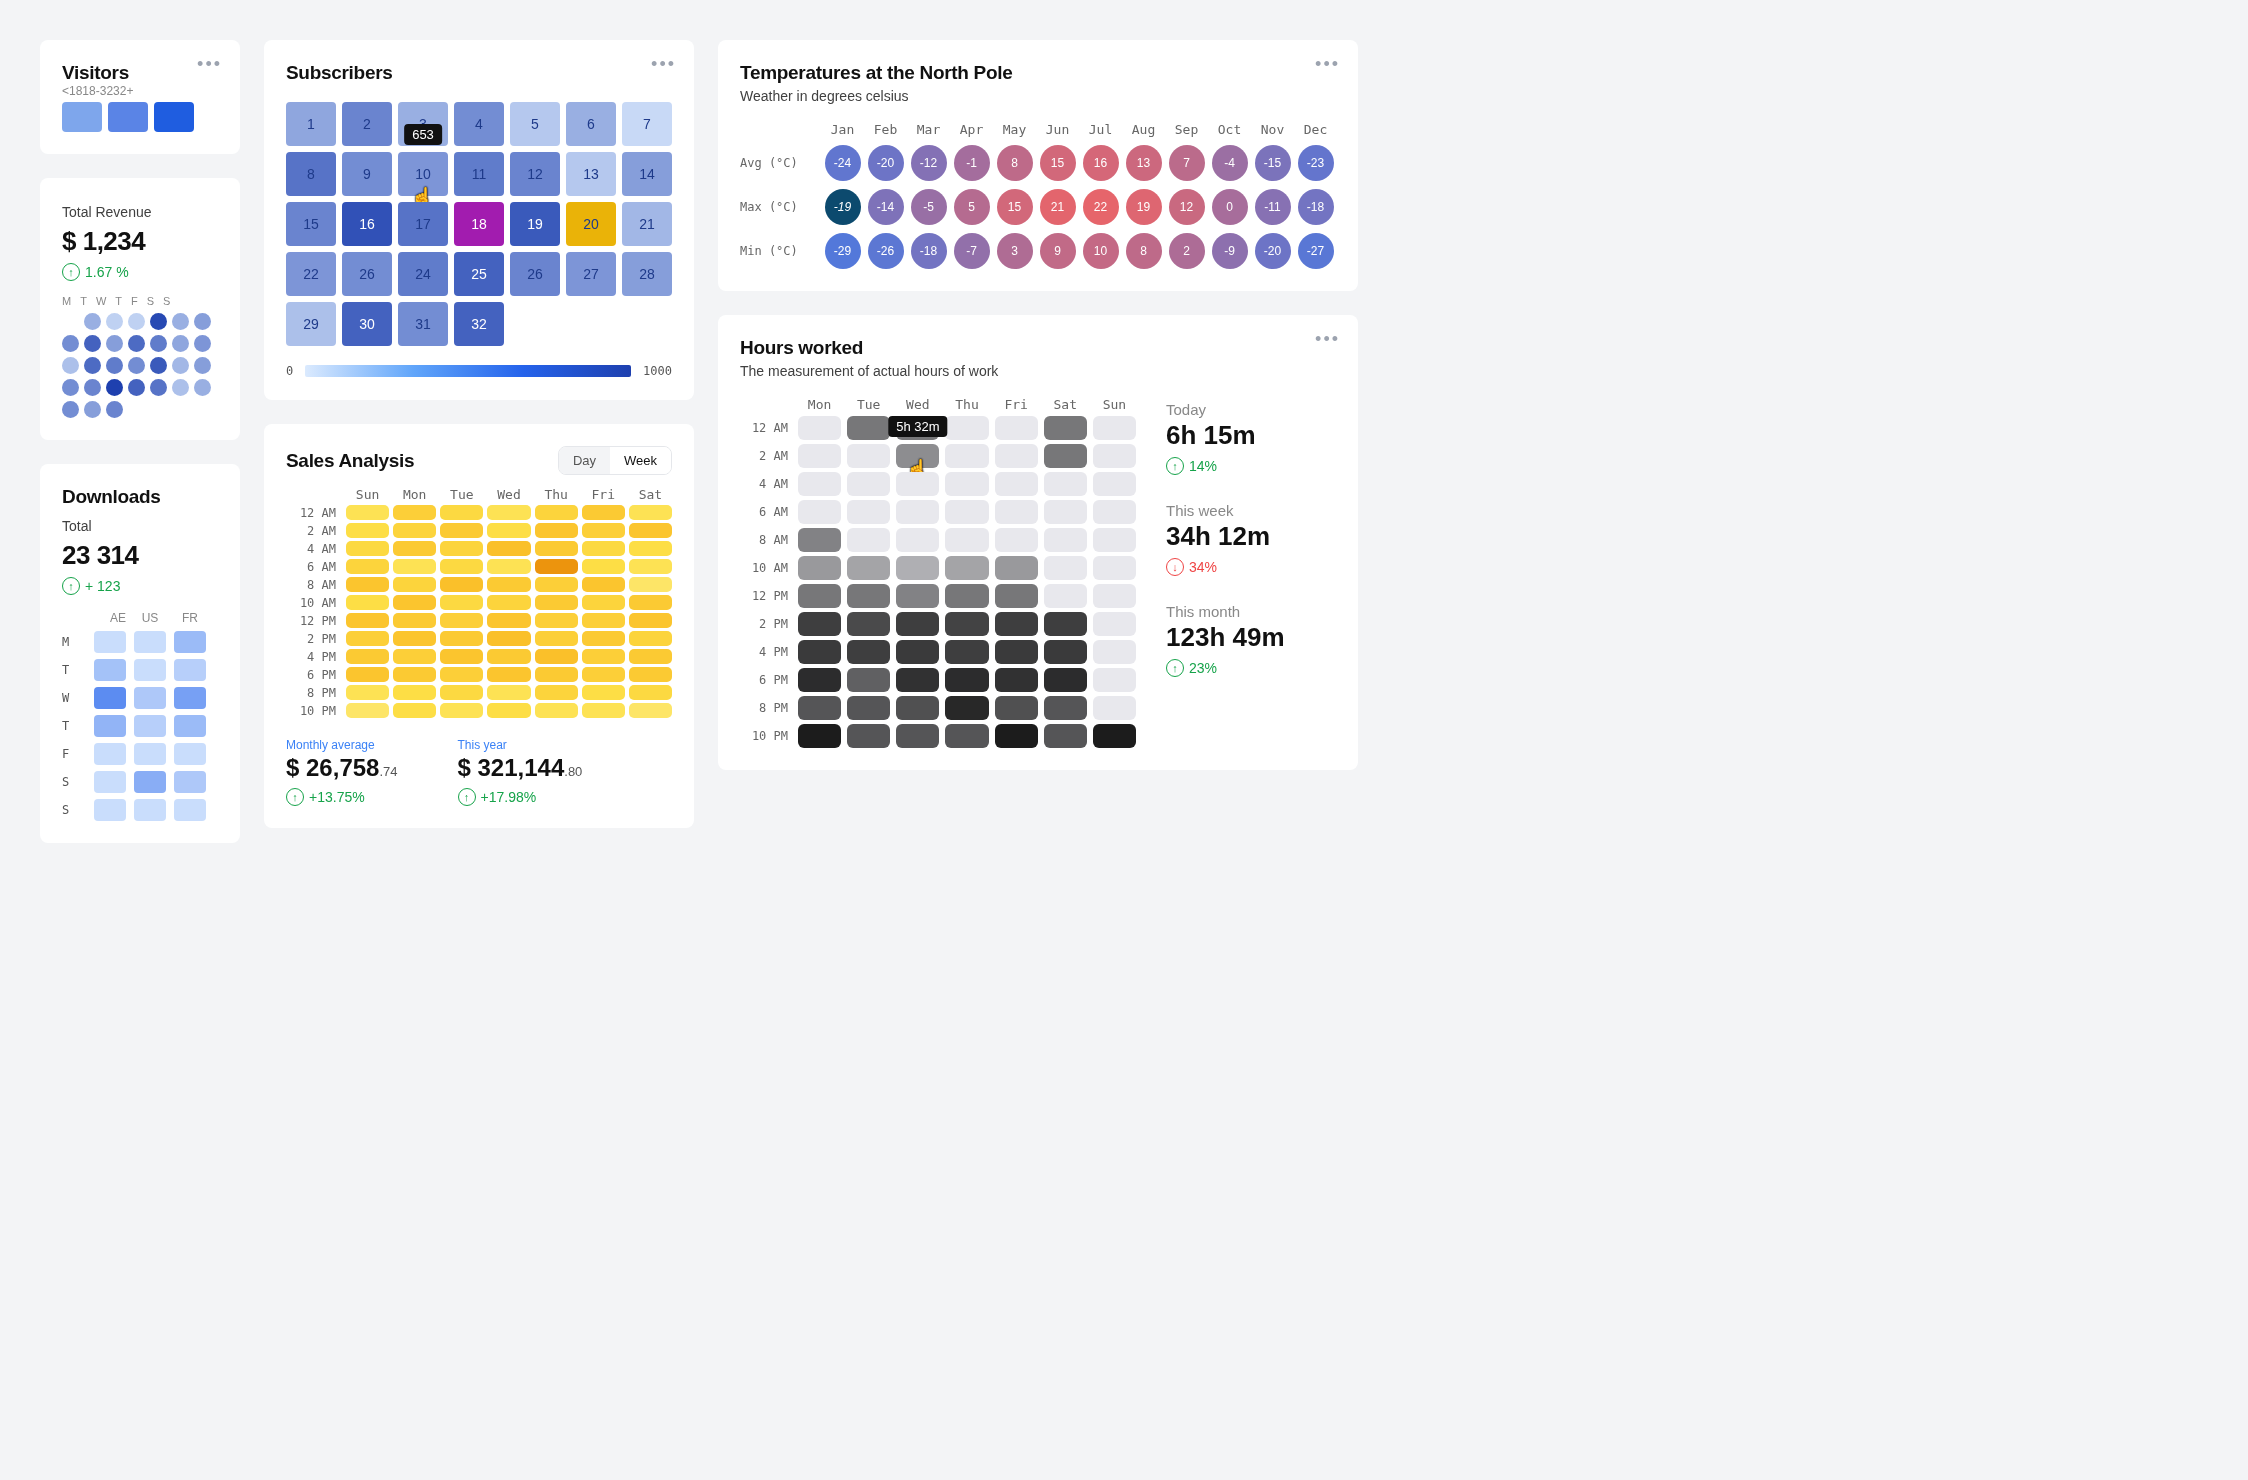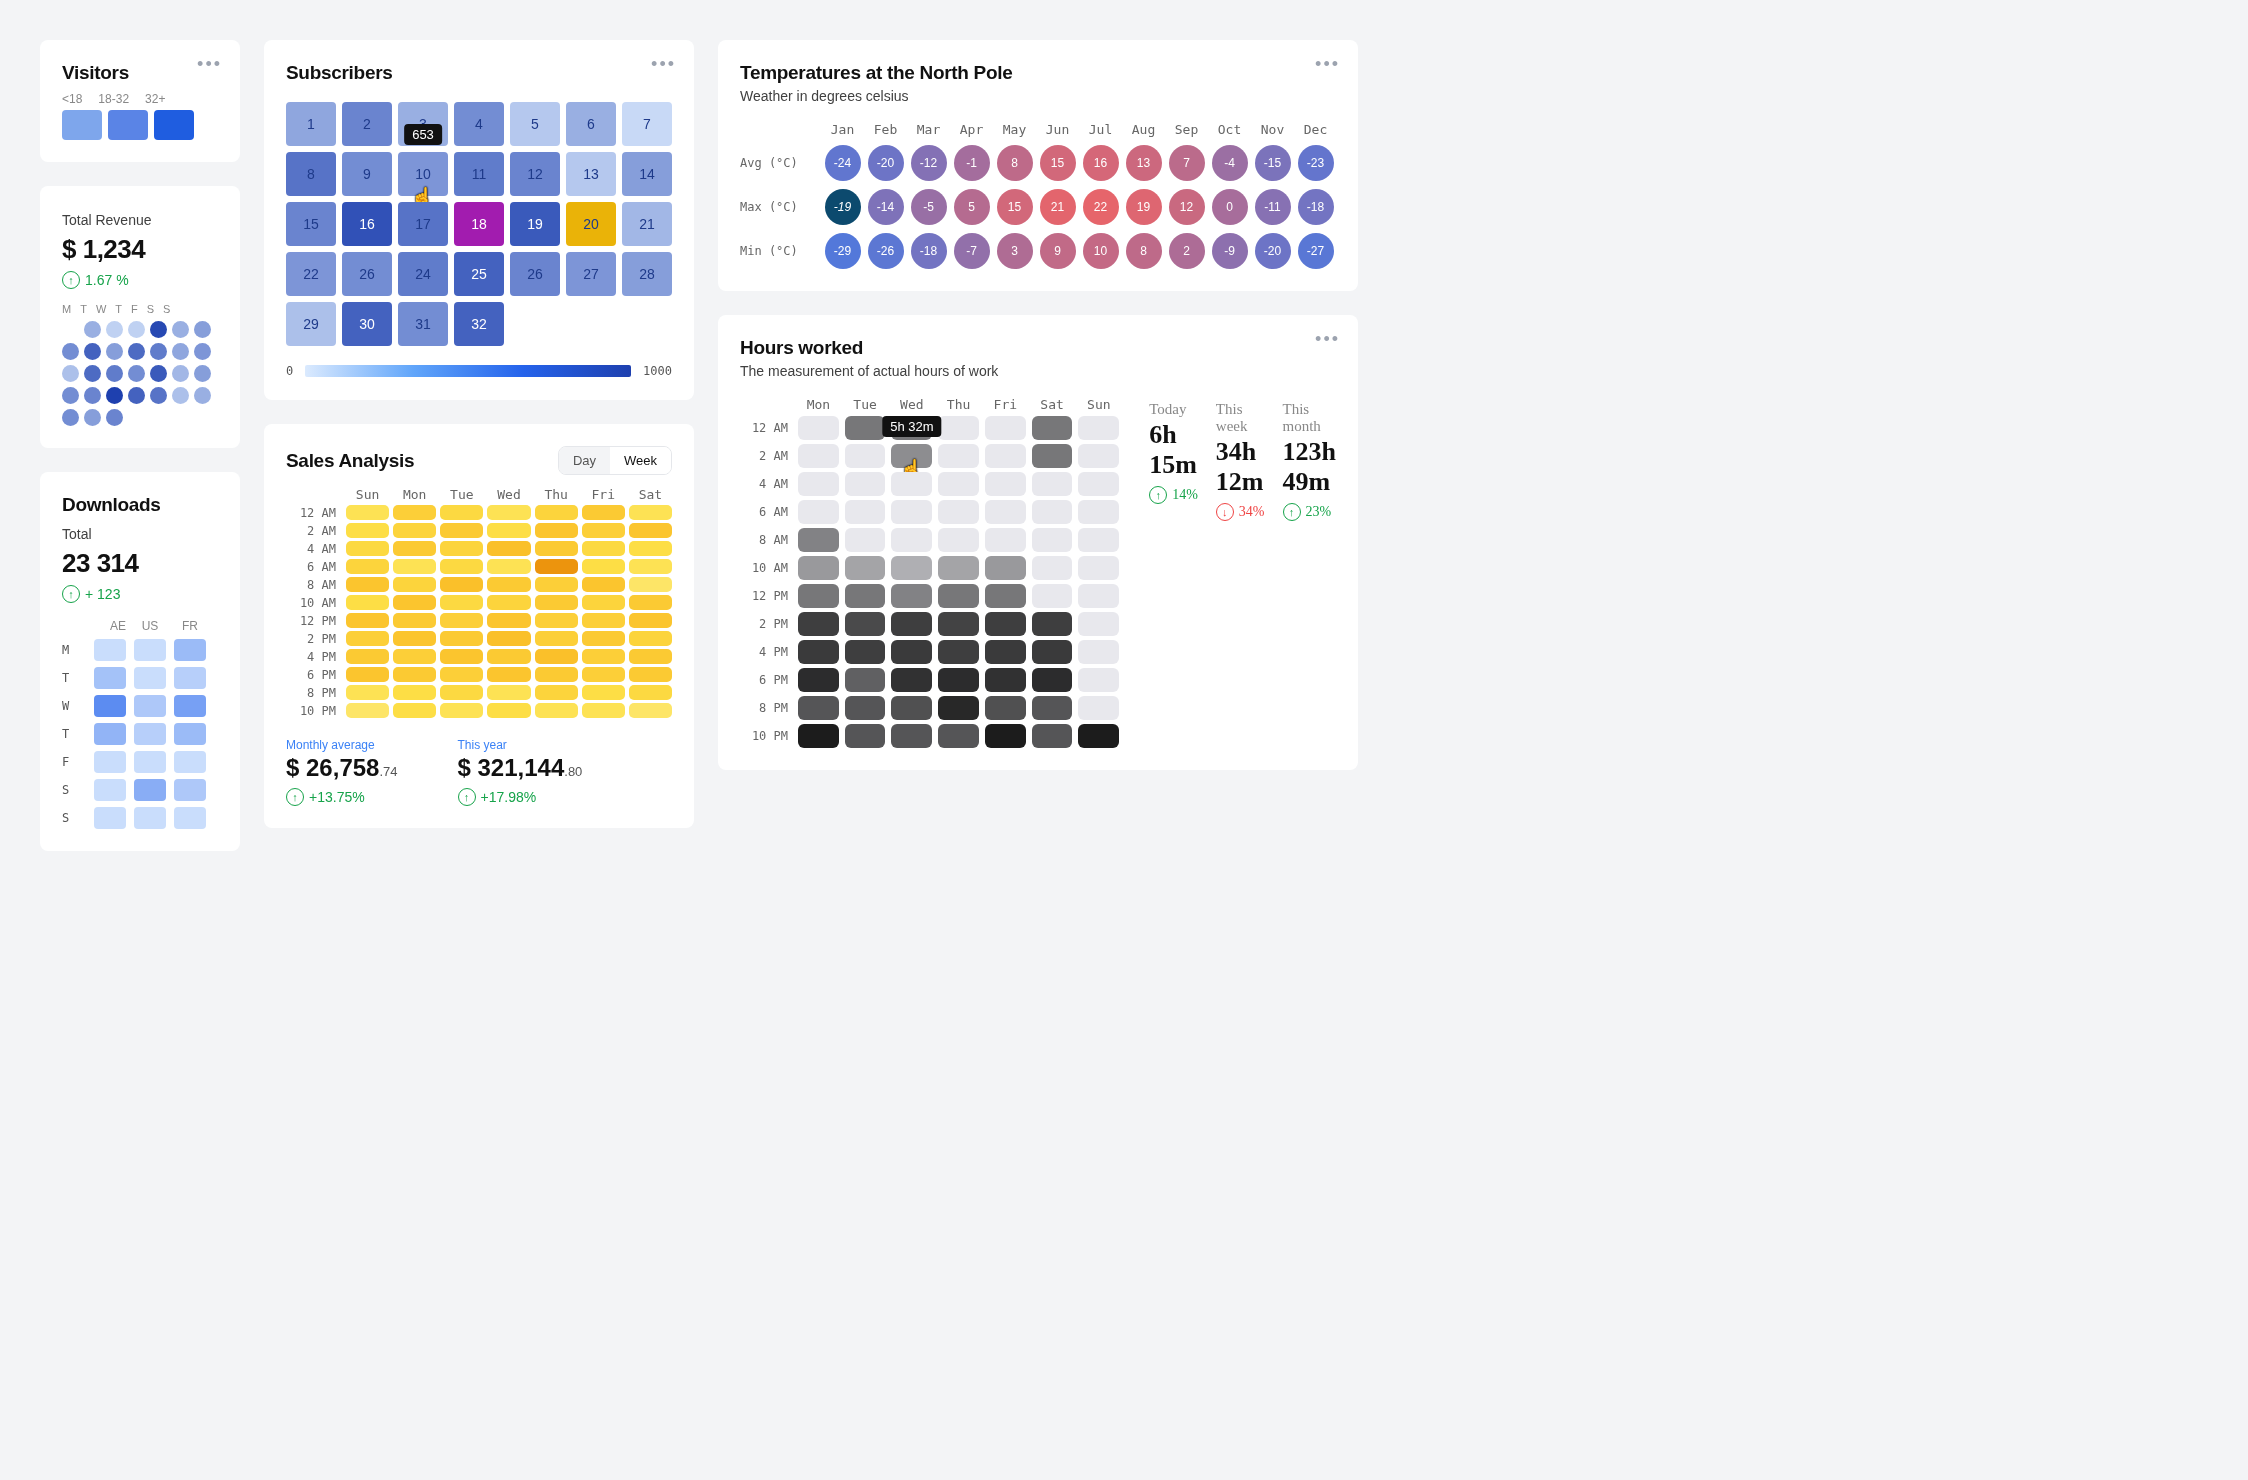--- a/index.html
+++ b/index.html
@@ -25,21 +25,21 @@
   }
   .card-title { font-size: 19px; font-weight: 600; letter-spacing: -0.3px; }
   .card-subtitle { color: #404040; font-size: 14px; margin-top: 4px; }
   .dots {
     position: absolute; top: 20px; right: 18px;
     color: #9ca3af; font-size: 18px; line-height: 8px; letter-spacing: 2px;
     cursor: pointer;
   }
 
   
-  .legend-row { display:flex; gap:16px; margin-top:8px; font-size:12px; color:#888;}
+  .legend-row { display:flex; gap:0; font-size:12px; color:#888;}
   .swatch-row { display:flex; gap:6px; margin-top:4px;}
   .swatch { width:40px; height:30px; border-radius:4px; }
 
   
   .bignum { font-size: 26px; font-weight: 600; margin-top: 6px; letter-spacing:-0.5px;}
   .up    { color:#16a34a; display:flex; align-items:center; gap:5px; font-size:14px; margin-top:6px;}
   .down  { color:#ef4444; display:flex; align-items:center; gap:5px; font-size:14px; margin-top:6px;}
   .arrow-up::before { content:"↑"; font-weight:700; border:1px solid currentColor; border-radius:50%; width:16px;height:16px;display:inline-flex;align-items:center;justify-content:center; font-size:11px;}
   .arrow-down::before{ content:"↓"; font-weight:700; border:1px solid currentColor; border-radius:50%; width:16px;height:16px;display:inline-flex;align-items:center;justify-content:center; font-size:11px;}
 
@@ -93,21 +93,21 @@
   .temp-row .lbl { font-size:12px; color:#666; font-family:ui-monospace,monospace;}
   .temp-cell { width:36px;height:36px;border-radius:50%;display:flex;align-items:center;justify-content:center;color:#fff;font-size:12px; margin:0 auto;}
 
   
   .hw-body   { display:flex; gap:30px; margin-top:18px;}
   .hw-header { display:grid; grid-template-columns:52px repeat(7,1fr); gap:6px; font-size:13px; color:#666; font-family:ui-monospace,monospace;}
   .hw-header span{ text-align:center;}
   .hw-row { display:grid; grid-template-columns:52px repeat(7,1fr); gap:6px; margin-top:4px; align-items:center;}
   .hw-row .hr { font-size:12px; color:#666; font-family:ui-monospace,monospace; text-align:right; padding-right:4px;}
   .hw-cell { height:24px; border-radius:6px; position:relative; cursor:pointer;}
-  .hw-right { flex:0 0 170px; display:flex; flex-direction:row; gap:18px; padding-top:4px;font-family:Liberation Serif, serif;}
+  .hw-right { flex:0 0 170px; display:flex; flex-direction:column; gap:27px; padding-top:4px;}
   .hw-stat .label { color:#888; font-size:15px; }
   .hw-stat .val   { font-size:26px; font-weight:600; margin-top:2px;}
 </style>
 </head>
 <body>
 
 <div class="page">
 
   <div class="col">
 

